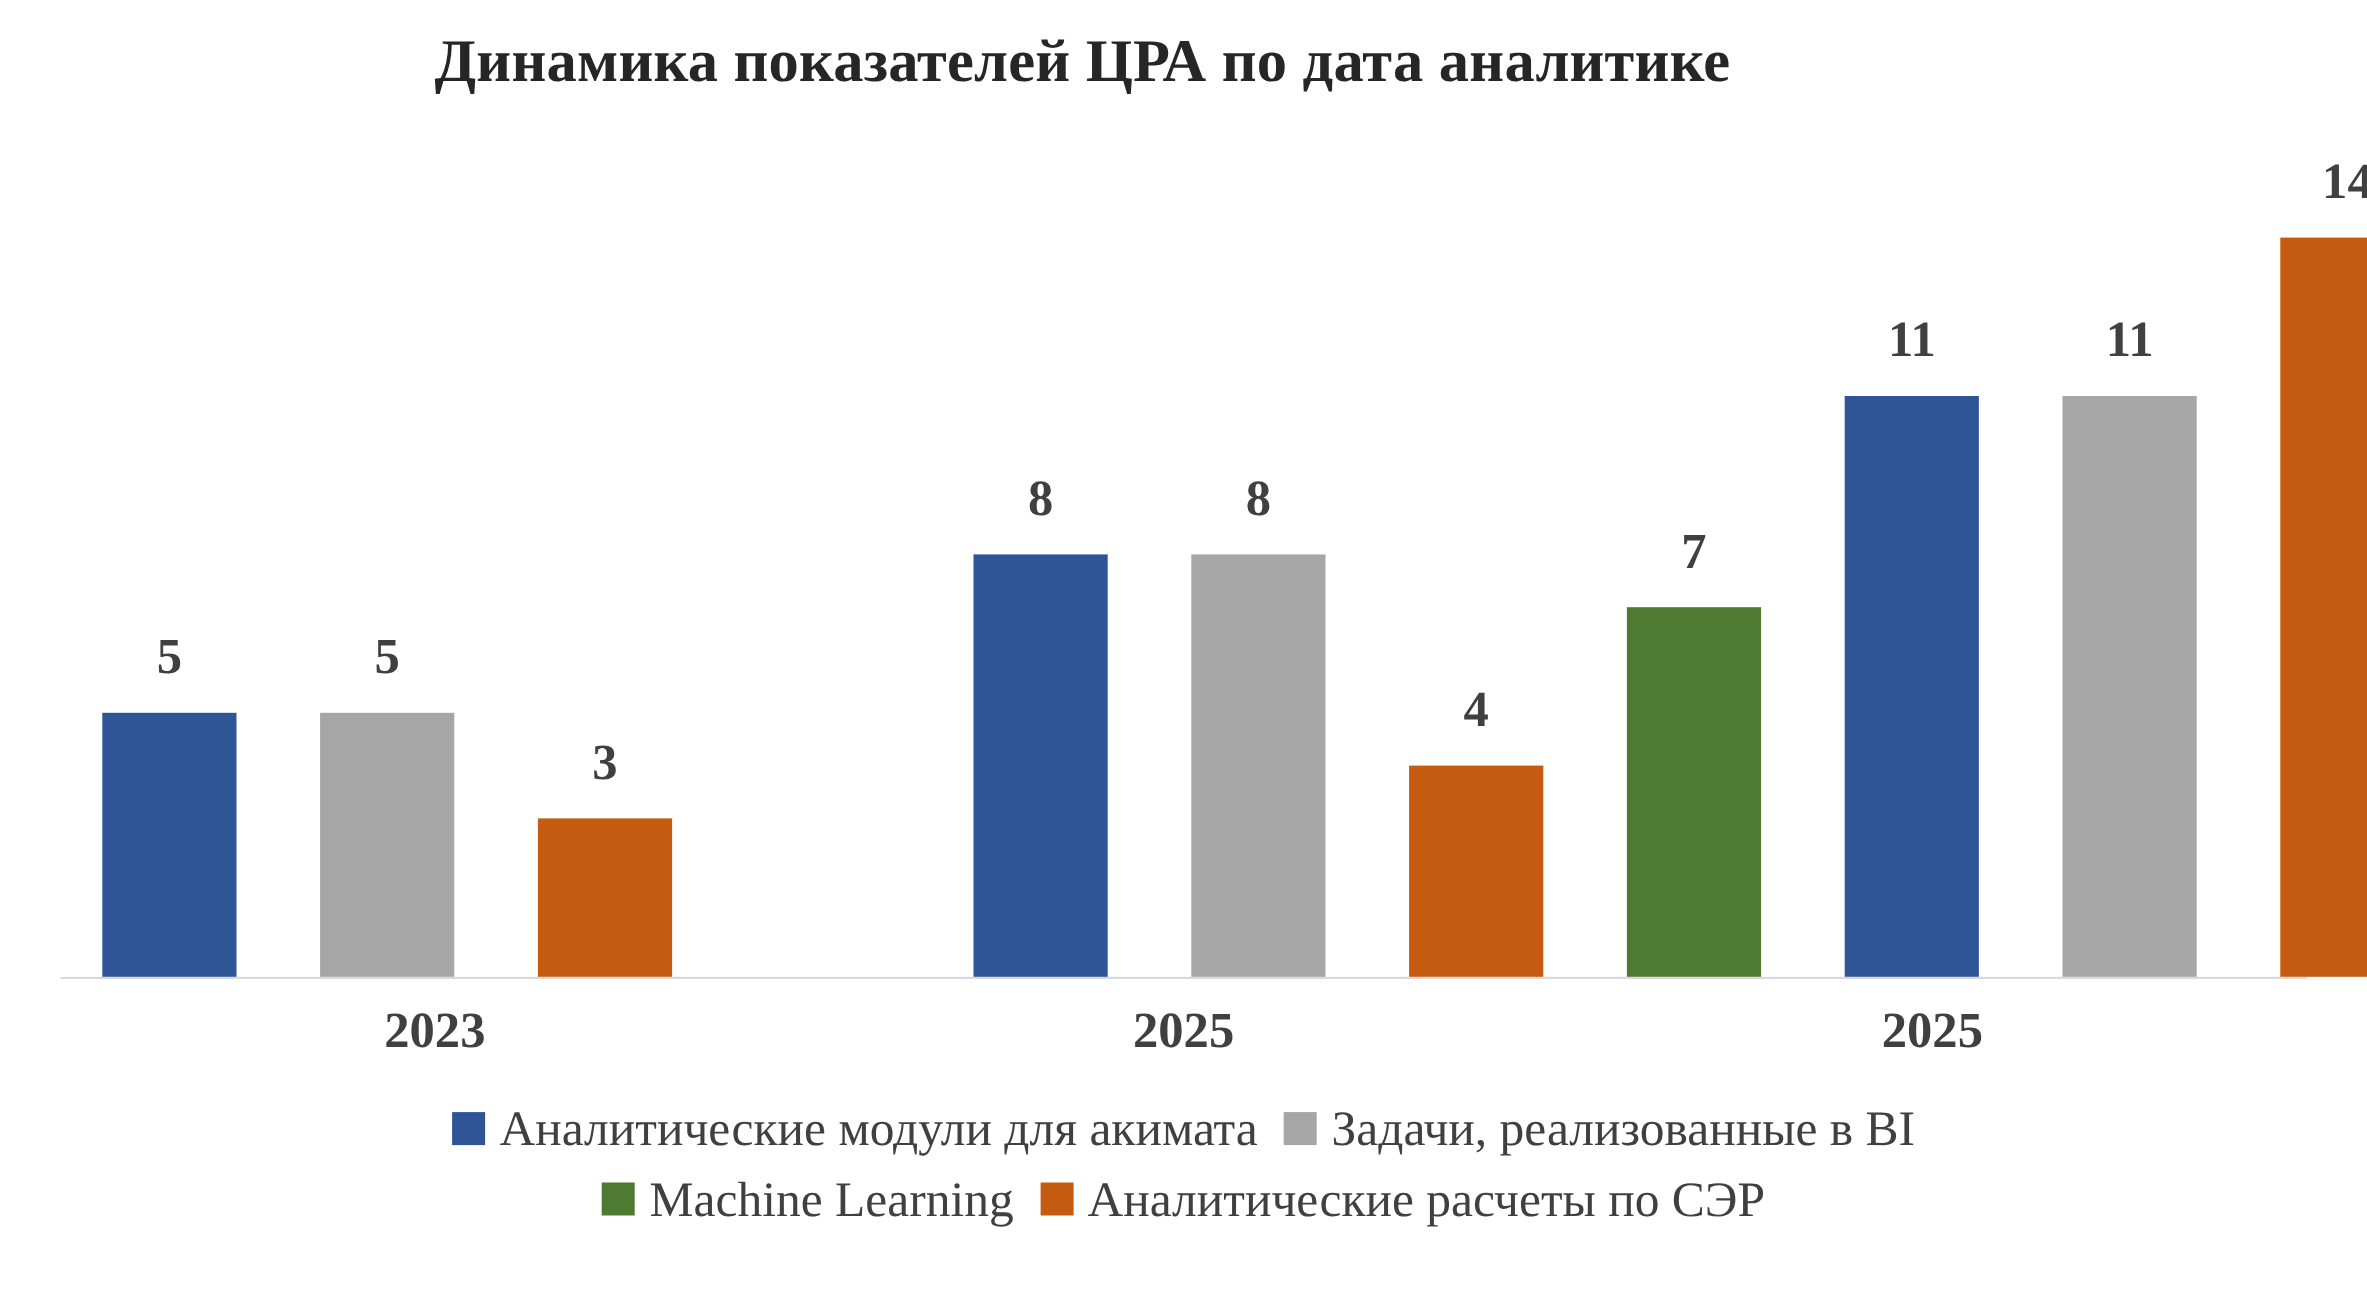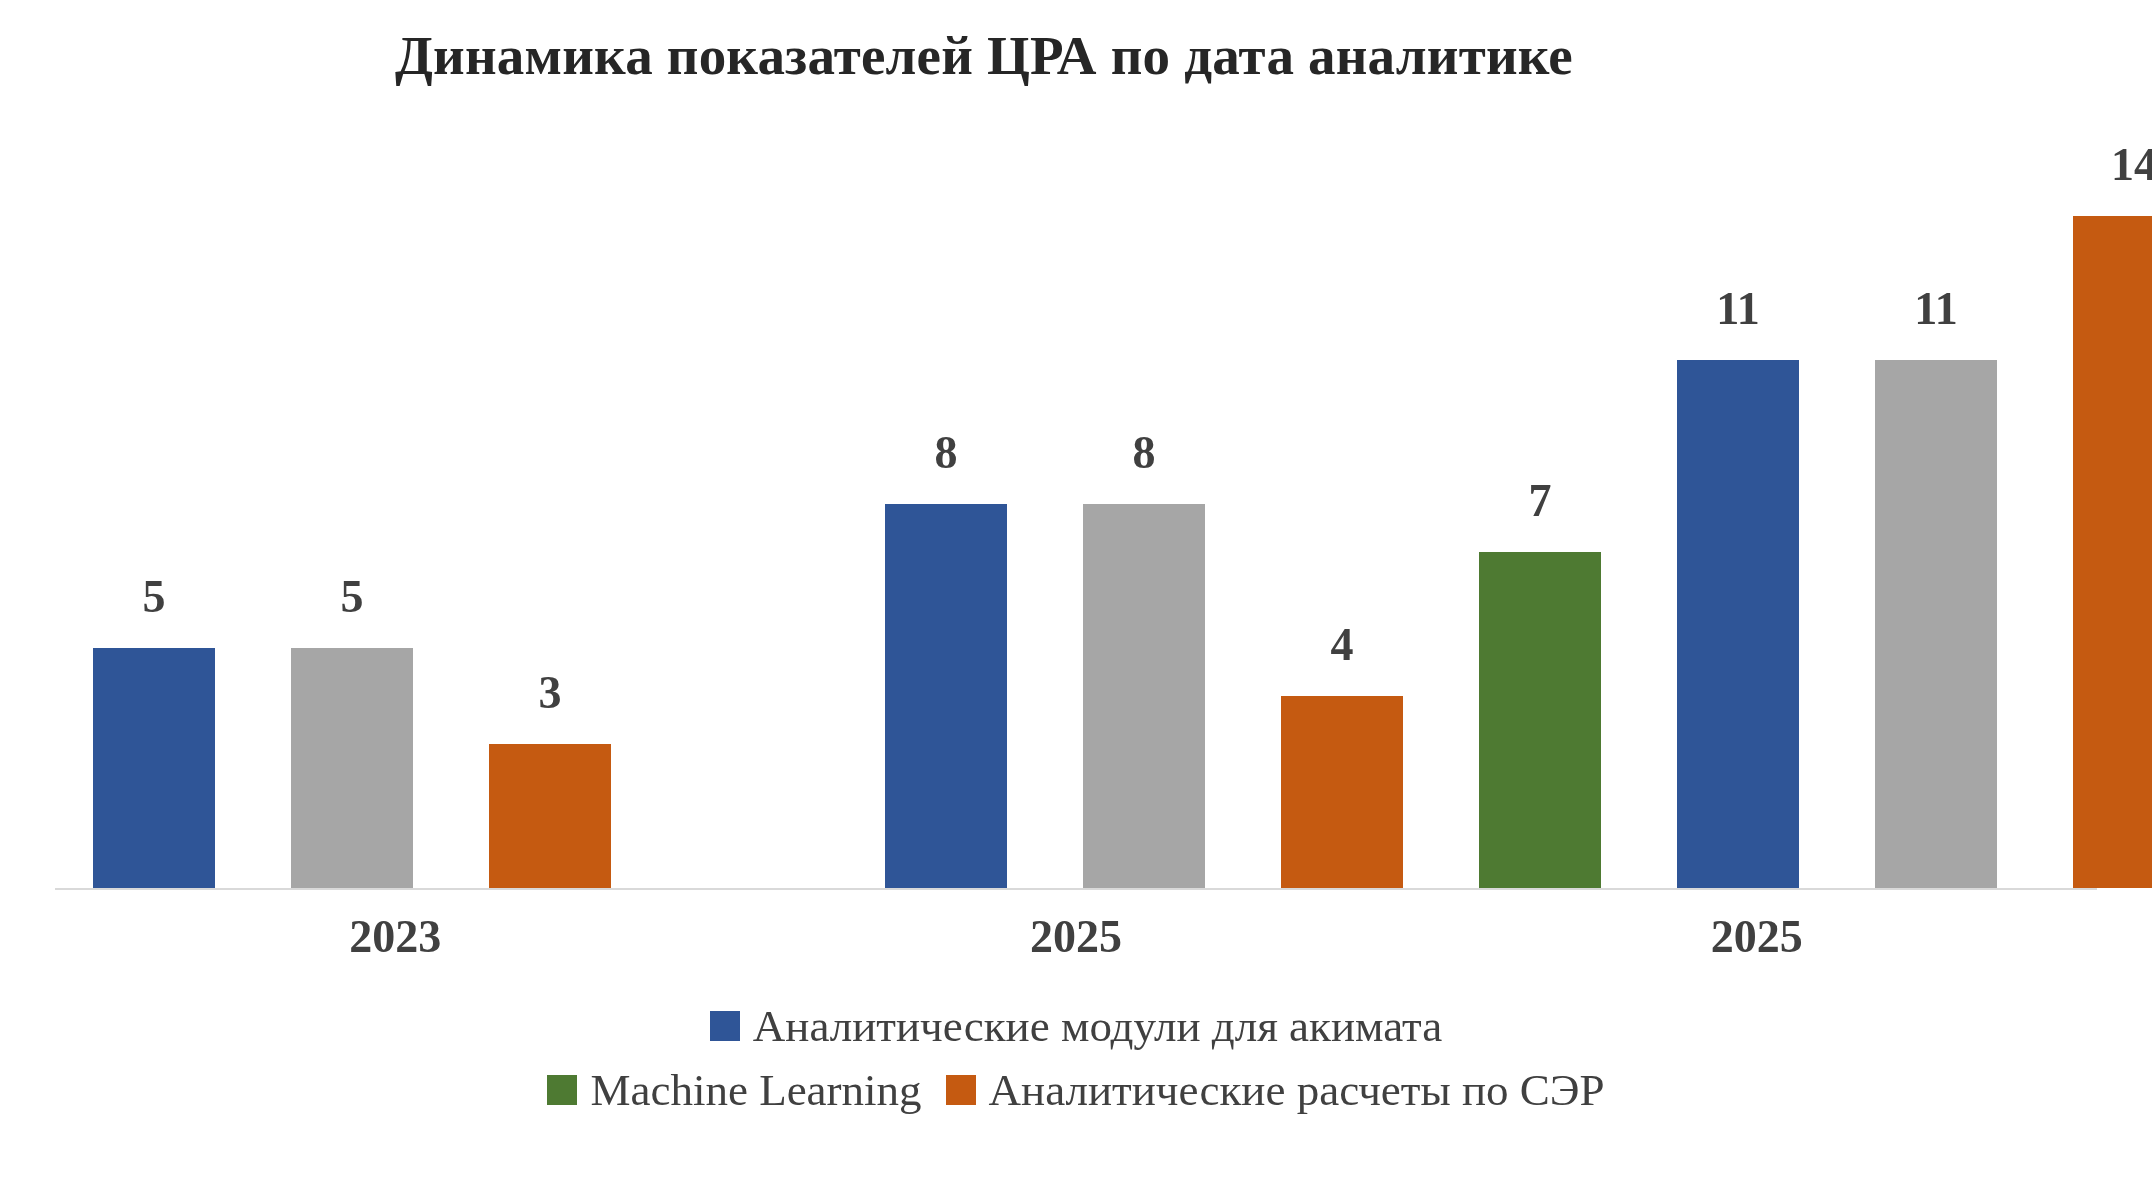--- a/index.html
+++ b/index.html
@@ -210,20 +210,24 @@
     <div class="cat-label">2025</div>
     <div class="cat-label">2025</div>
   </div>
 
   <div class="legend">
     <div class="legend-row">
       <div class="legend-item">
         <span class="legend-swatch" style="background:#2F5597"></span>
         <span class="legend-text">Аналитические модули для акимата</span>
       </div>
+      <div class="legend-item">
+        <span class="legend-swatch" style="background:#A6A6A6"></span>
+        <span class="legend-text">Задачи, реализованные в BI</span>
+      </div>
     </div>
     <div class="legend-row">
       <div class="legend-item">
         <span class="legend-swatch" style="background:#4E7A32"></span>
         <span class="legend-text">Machine Learning</span>
       </div>
       <div class="legend-item">
         <span class="legend-swatch" style="background:#C55A11"></span>
         <span class="legend-text">Аналитические расчеты по СЭР</span>
       </div>

